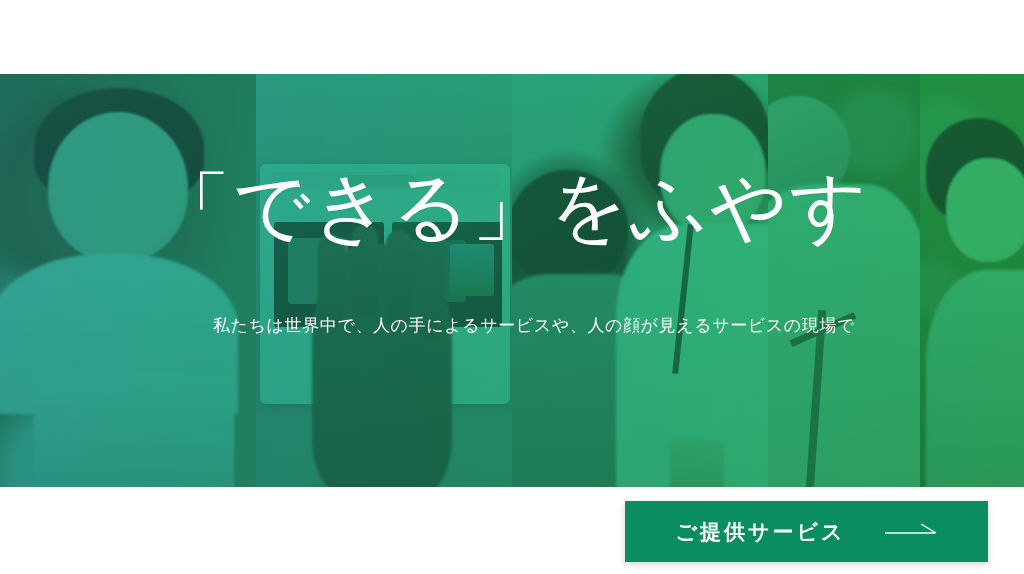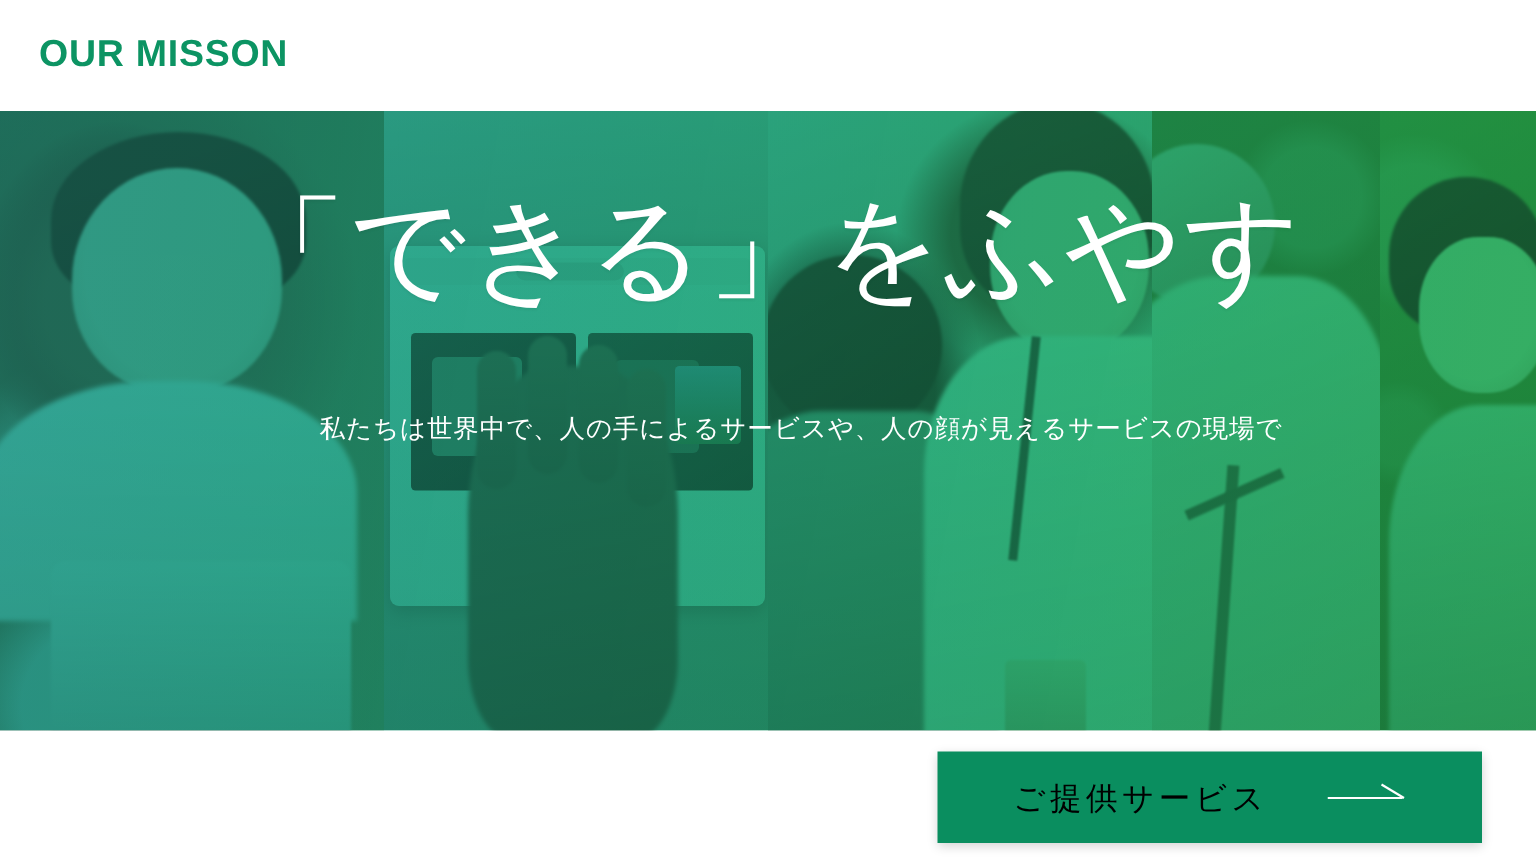--- a/index.html
+++ b/index.html
@@ -245,21 +245,21 @@
         rgba(34,172,134,0.40) 35%,
         rgba(36,181,116,0.38) 70%,
         rgba(44,190,104,0.38) 100%);
   }
 
   
   .hero-copy {
     position:absolute; inset:0;
     display:flex; flex-direction:column;
     align-items:center; justify-content:flex-start;
-    padding-top:52px;
+    padding-top:92px;
     border-radius:25px;
   }
   .hero-title {
     color:#ffffff;
     font-size:76px;
     font-weight:500;
     letter-spacing:2px;
     line-height:1.08;
     white-space:nowrap;
     text-shadow:0 1px 2px rgba(0,0,0,.06);
@@ -281,30 +281,29 @@
     position:absolute; left:625px; top:501px;
     width:363px; height:61px;
     background:#0a8e5f;
     border:none;
     display:flex; align-items:center; justify-content:center;
     gap:40px;
     cursor:pointer;
     box-shadow:0 2px 7px rgba(0,0,0,.18);
   }
   .cta-label {
-    color:#000000; font-size:21px; font-weight:400; letter-spacing:3px;
+    color:#ffffff; font-size:21px; font-weight:700; letter-spacing:3px;
   }
   .cta-arrow { display:block; }
 </style>
 </head>
 <body>
 
 <div class="page">
 
-  <div class="section-head">OUR MISSON</div>
 
   <div class="hero">
 
     <div class="photo-strip">
 
       <div class="panel p1">
         <div class="art"></div>
         <div class="hair"></div>
         <div class="face"></div>
         <div class="shirt"></div>

